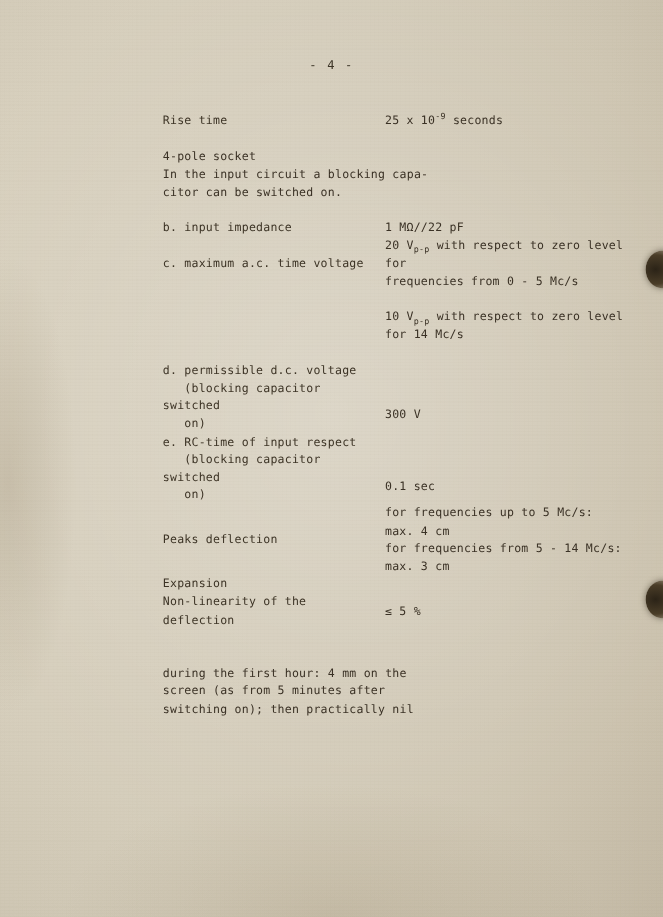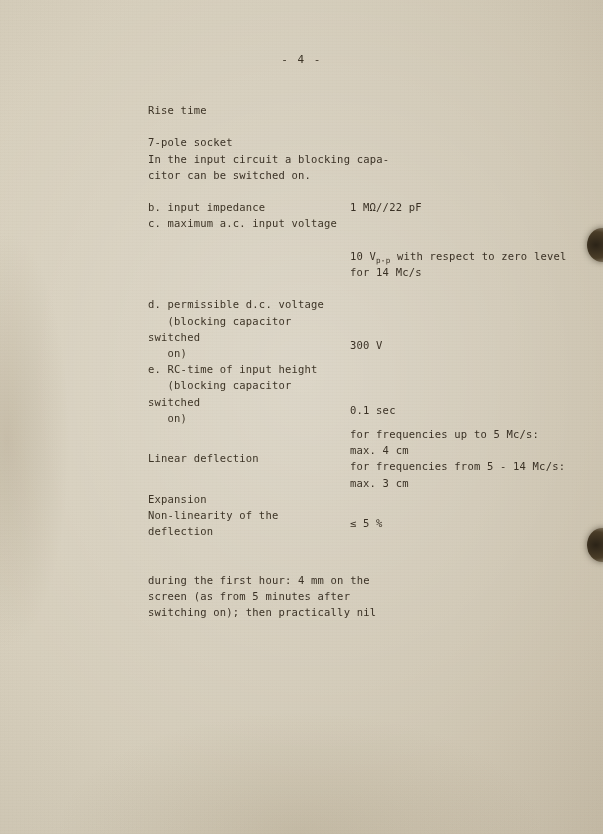--- a/index.html
+++ b/index.html
@@ -119,41 +119,44 @@
 </div>
 
 <div class="content">
 
   <div class="page-number">- 4 -</div>
 
   <div class="rows">
 
     <div class="row">
       <div class="col-left">Rise time</div>
-    </div>
-
-
-    <div class="spacer-sm"></div>
-
-
-    <div class="row">
-      <div class="col-right">7-pole socket
+      <div class="col-right">25 x 10<sup>-9</sup> seconds</div>
+    </div>
+
+
+    <div class="spacer-sm"></div>
+
+
+    <div class="row">
+      <div class="col-right">4-pole socket
 In the input circuit a blocking capa-
 citor can be switched on.</div>
     </div>
 
     <div class="spacer-sm"></div>
 
     <div class="row">
       <div class="col-left">b. input impedance</div>
       <div class="col-right">1 MΩ//22 pF</div>
     </div>
 
     <div class="row">
-      <div class="col-left">c. maximum a.c. input voltage</div>
+      <div class="col-left">c. maximum a.c. time voltage</div>
+      <div class="col-right">20 V<sub>p-p</sub> with respect to zero level for
+frequencies from 0 - 5 Mc/s</div>
     </div>
 
     <div class="spacer-sm"></div>
 
     <div class="row">
       <div class="col-left"></div>
       <div class="col-right">10 V<sub>p-p</sub> with respect to zero level
 for 14 Mc/s</div>
     </div>
 
@@ -162,30 +165,30 @@
     <div class="row">
       <div class="col-left">d. permissible d.c. voltage
    (blocking capacitor switched
    on)</div>
       <div class="col-right">
 
 300 V</div>
     </div>
 
     <div class="row">
-      <div class="col-left">e. RC-time of input height
+      <div class="col-left">e. RC-time of input respect
    (blocking capacitor switched
    on)</div>
       <div class="col-right">
 
 0.1 sec</div>
     </div>
 
     <div class="row">
-      <div class="col-left">Linear deflection</div>
+      <div class="col-left">Peaks deflection</div>
       <div class="col-right">for frequencies up to 5 Mc/s: max. 4 cm
 for frequencies from 5 - 14 Mc/s:
 max. 3 cm</div>
     </div>
 
     <div class="row">
       <div class="col-left">Expansion</div>
     </div>
 
     <div class="row">

